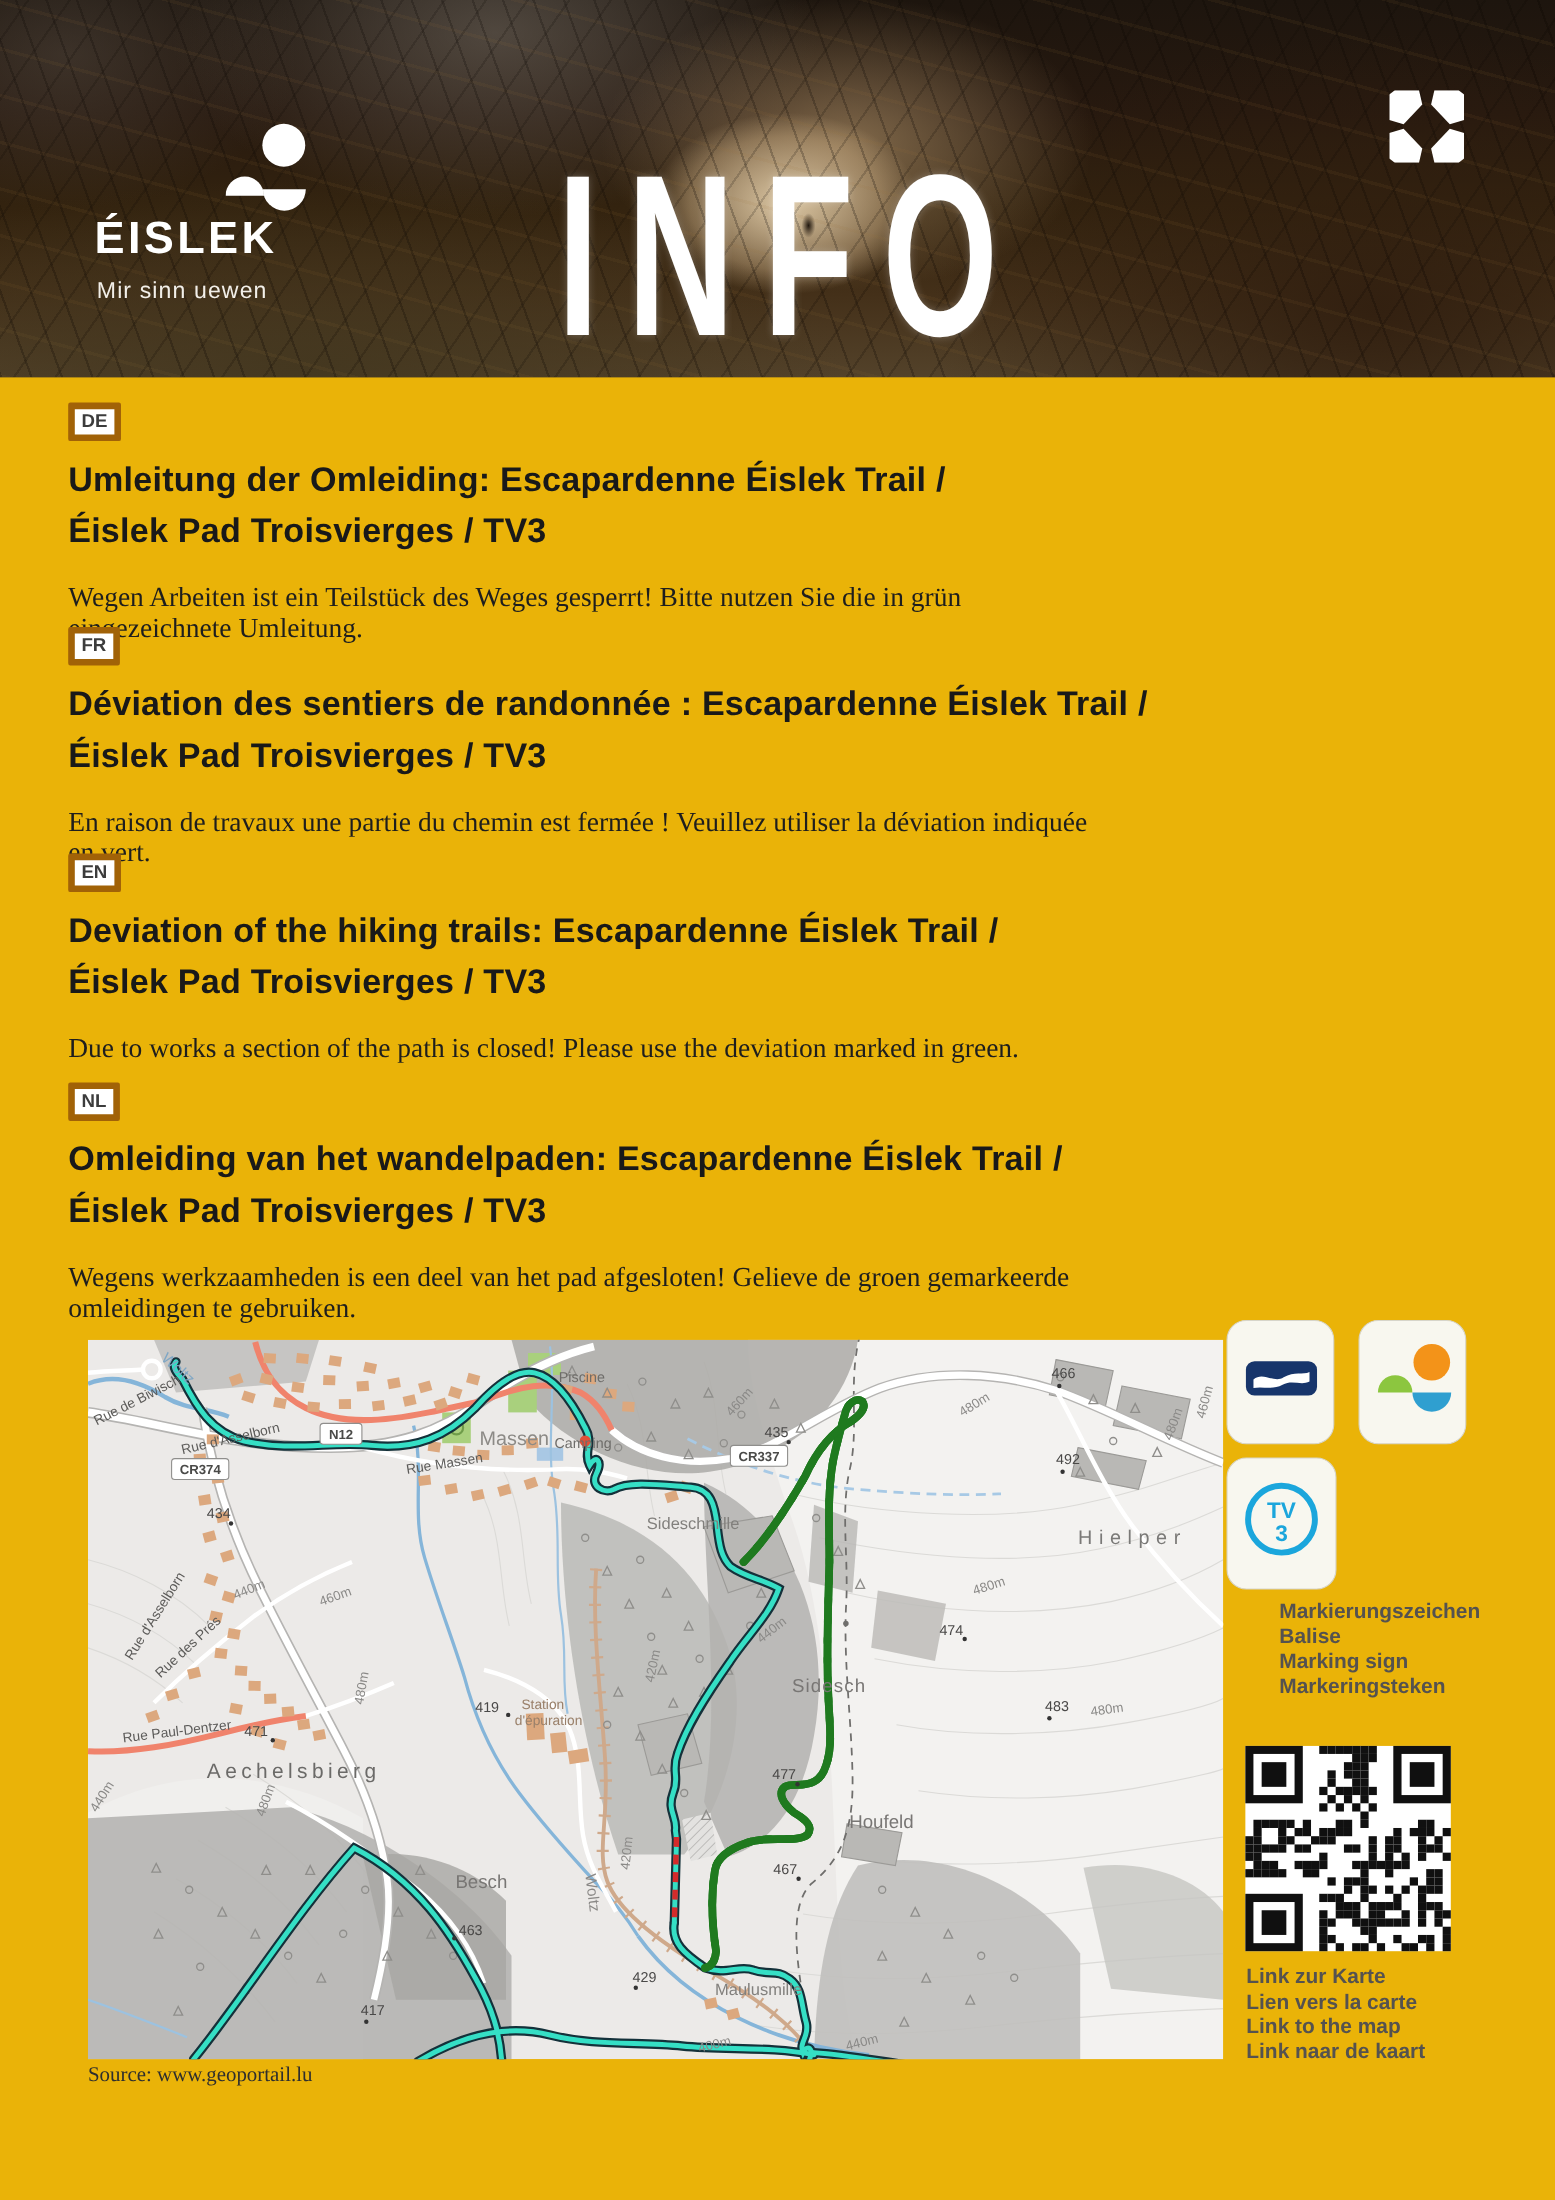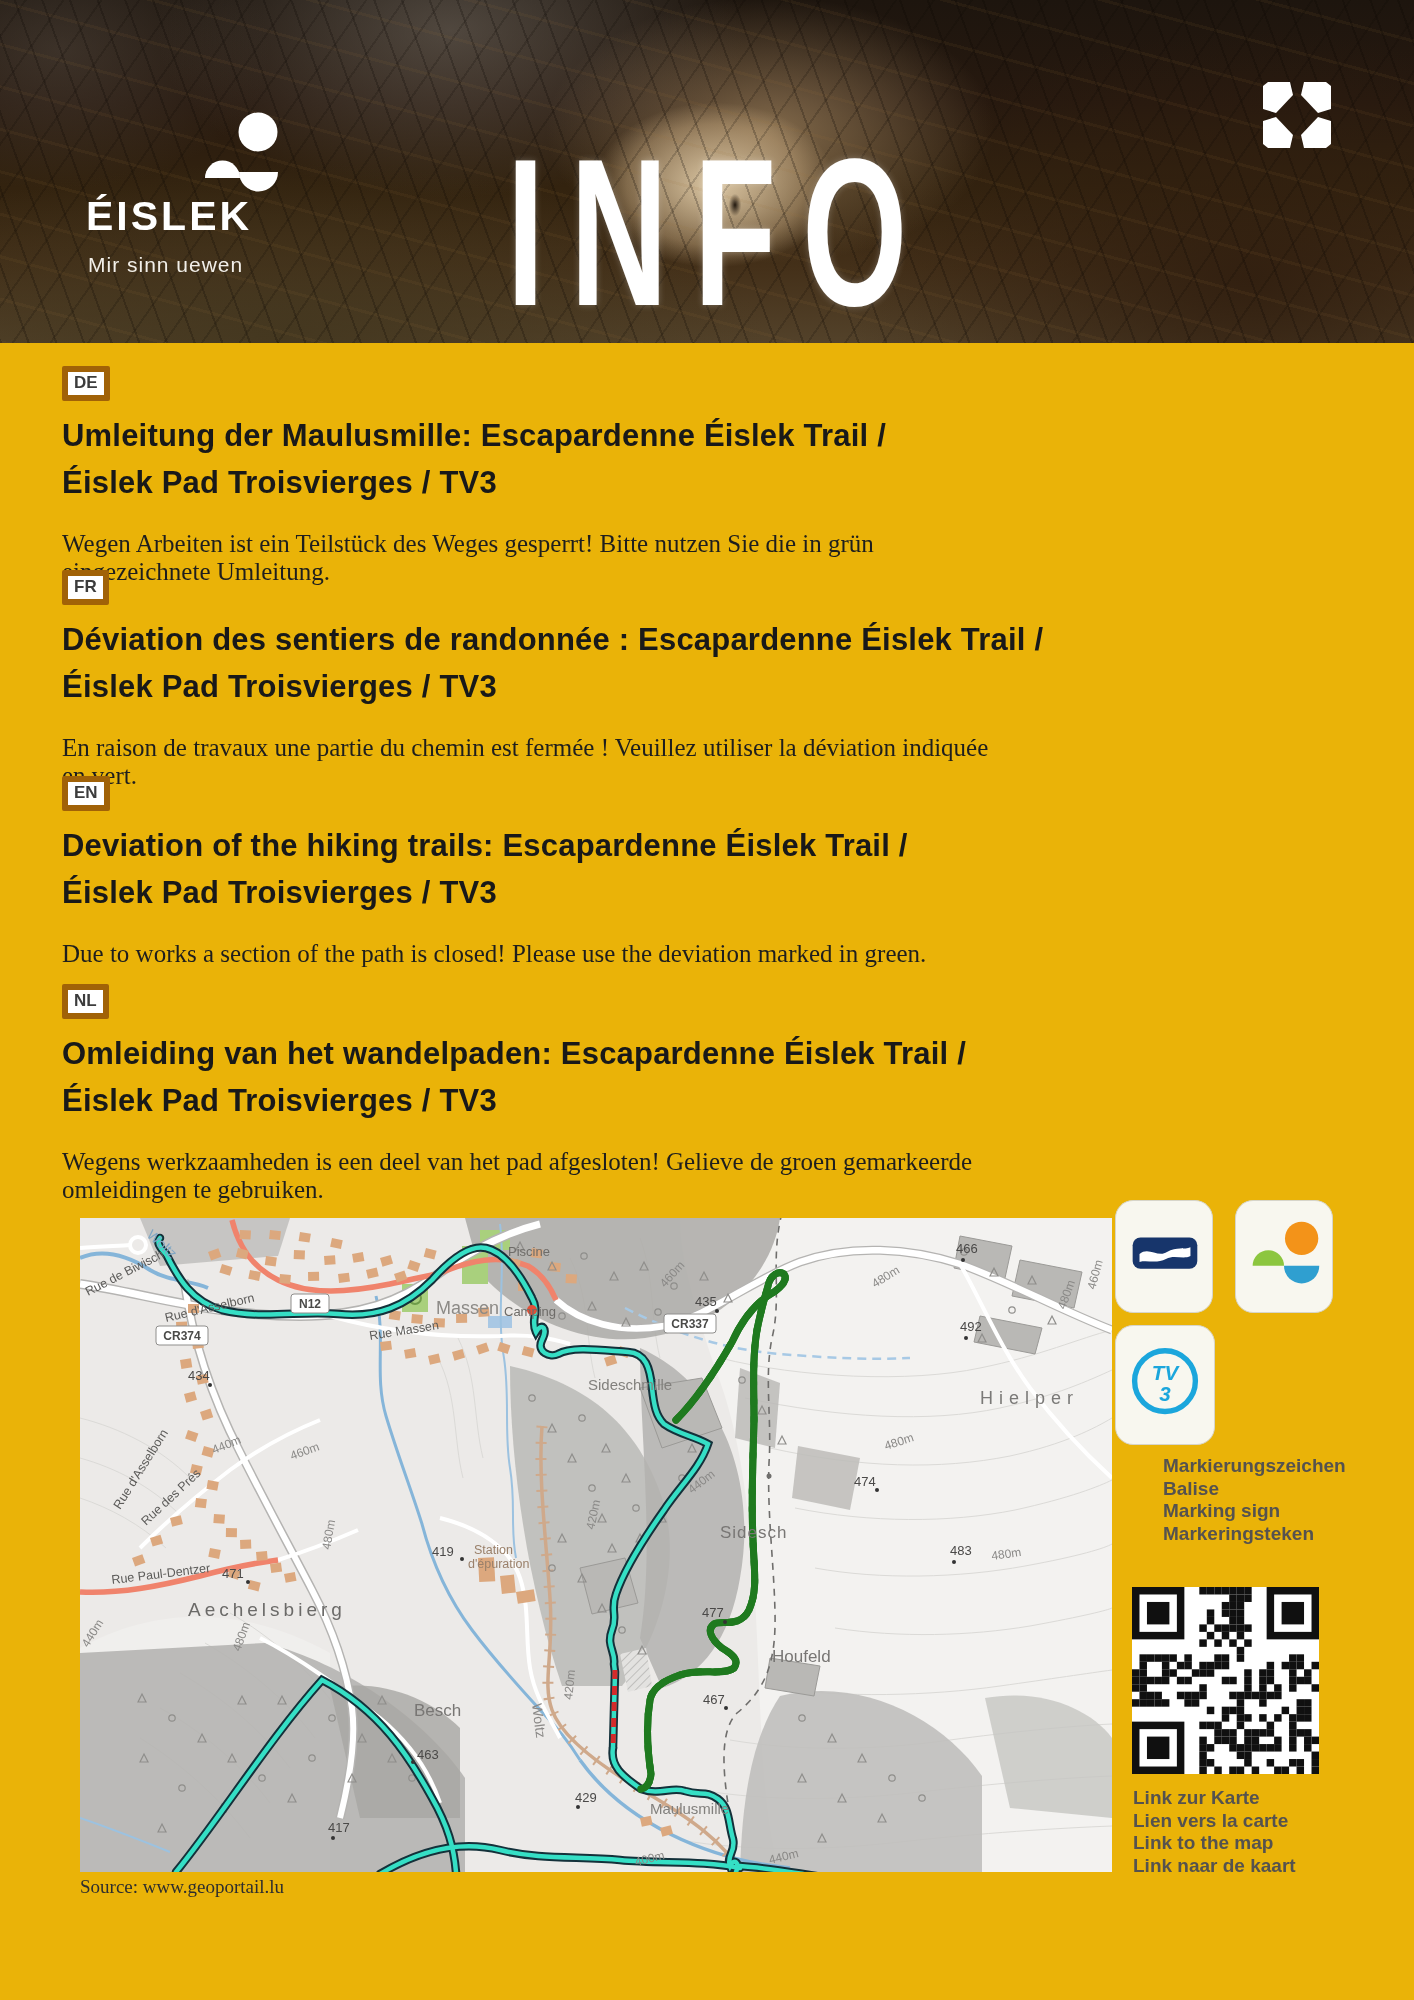--- a/index.html
+++ b/index.html
@@ -43,21 +43,21 @@
   #sec-de { top:366px; } #sec-fr { top:570px; } #sec-en { top:776px; } #sec-nl { top:984px; }
 
   
   .map-wrap { position:absolute; left:80px; top:1218px; width:1032px; height:654px; }
   .map-svg text { font-family:"Liberation Sans", sans-serif; }
   .map-source { position:absolute; left:80px; top:1876px; font-family:"Liberation Serif", serif;
     font-size:19px; color:#2e2e2e; }
 
   
   .tile { position:absolute; background:#f8f7ef; border:1px solid #d7d5ca; border-radius:18px;
-    display:flex; align-items:center; justify-content:flex-start;font-style:italic; }
+    display:flex; align-items:center; justify-content:flex-start; }
   #tile-wave { left:1115px; top:1200px; width:98px; height:113px; }
   #tile-shapes { left:1235px; top:1200px; width:98px; height:113px; }
   #tile-tv3 { left:1115px; top:1325px; width:100px; height:120px; }
   .side-text { position:absolute; left:1133px; font-size:19px; font-weight:700; color:#55524f; line-height:22.5px; }
   #marking-text { top:1455px;margin-left:30px; }
   #link-text { top:1787px; }
   #qr { position:absolute; left:1132px; top:1587px; }
 </style>
 </head>
 <body>
@@ -80,21 +80,21 @@
         <polygon points="0,4 5,0 27,0 30,13 13,31 0,27"></polygon>
         <polygon points="63,0 68,4 68,27 55,31 38,13 41,0"></polygon>
         <polygon points="0,39 13,35 30,53 27,66 5,66 0,62"></polygon>
         <polygon points="68,39 68,62 63,66 41,66 38,53 55,35"></polygon>
       </g>
     </svg>
   </header>
 
   <section class="lang-section" id="sec-de">
     <span class="lang-badge">DE</span>
-    <h2 class="lang-title"><span>Umleitung der Maulusmille: Escapardenne Éislek Trail /</span><br><span>Éislek Pad Troisvierges / TV3</span></h2>
+    <h2 class="lang-title"><span>Umleitung der Omleiding: Escapardenne Éislek Trail /</span><br><span>Éislek Pad Troisvierges / TV3</span></h2>
     <p class="lang-body">Wegen Arbeiten ist ein Teilstück des Weges gesperrt! Bitte nutzen Sie die in grün eingezeichnete Umleitung.</p>
   </section>
 
   <section class="lang-section" id="sec-fr">
     <span class="lang-badge">FR</span>
     <h2 class="lang-title"><span>Déviation des sentiers de randonnée : Escapardenne Éislek Trail /</span><br><span>Éislek Pad Troisvierges / TV3</span></h2>
     <p class="lang-body">En raison de travaux une partie du chemin est fermée ! Veuillez utiliser la déviation indiquée en vert.</p>
   </section>
 
   <section class="lang-section" id="sec-en">

